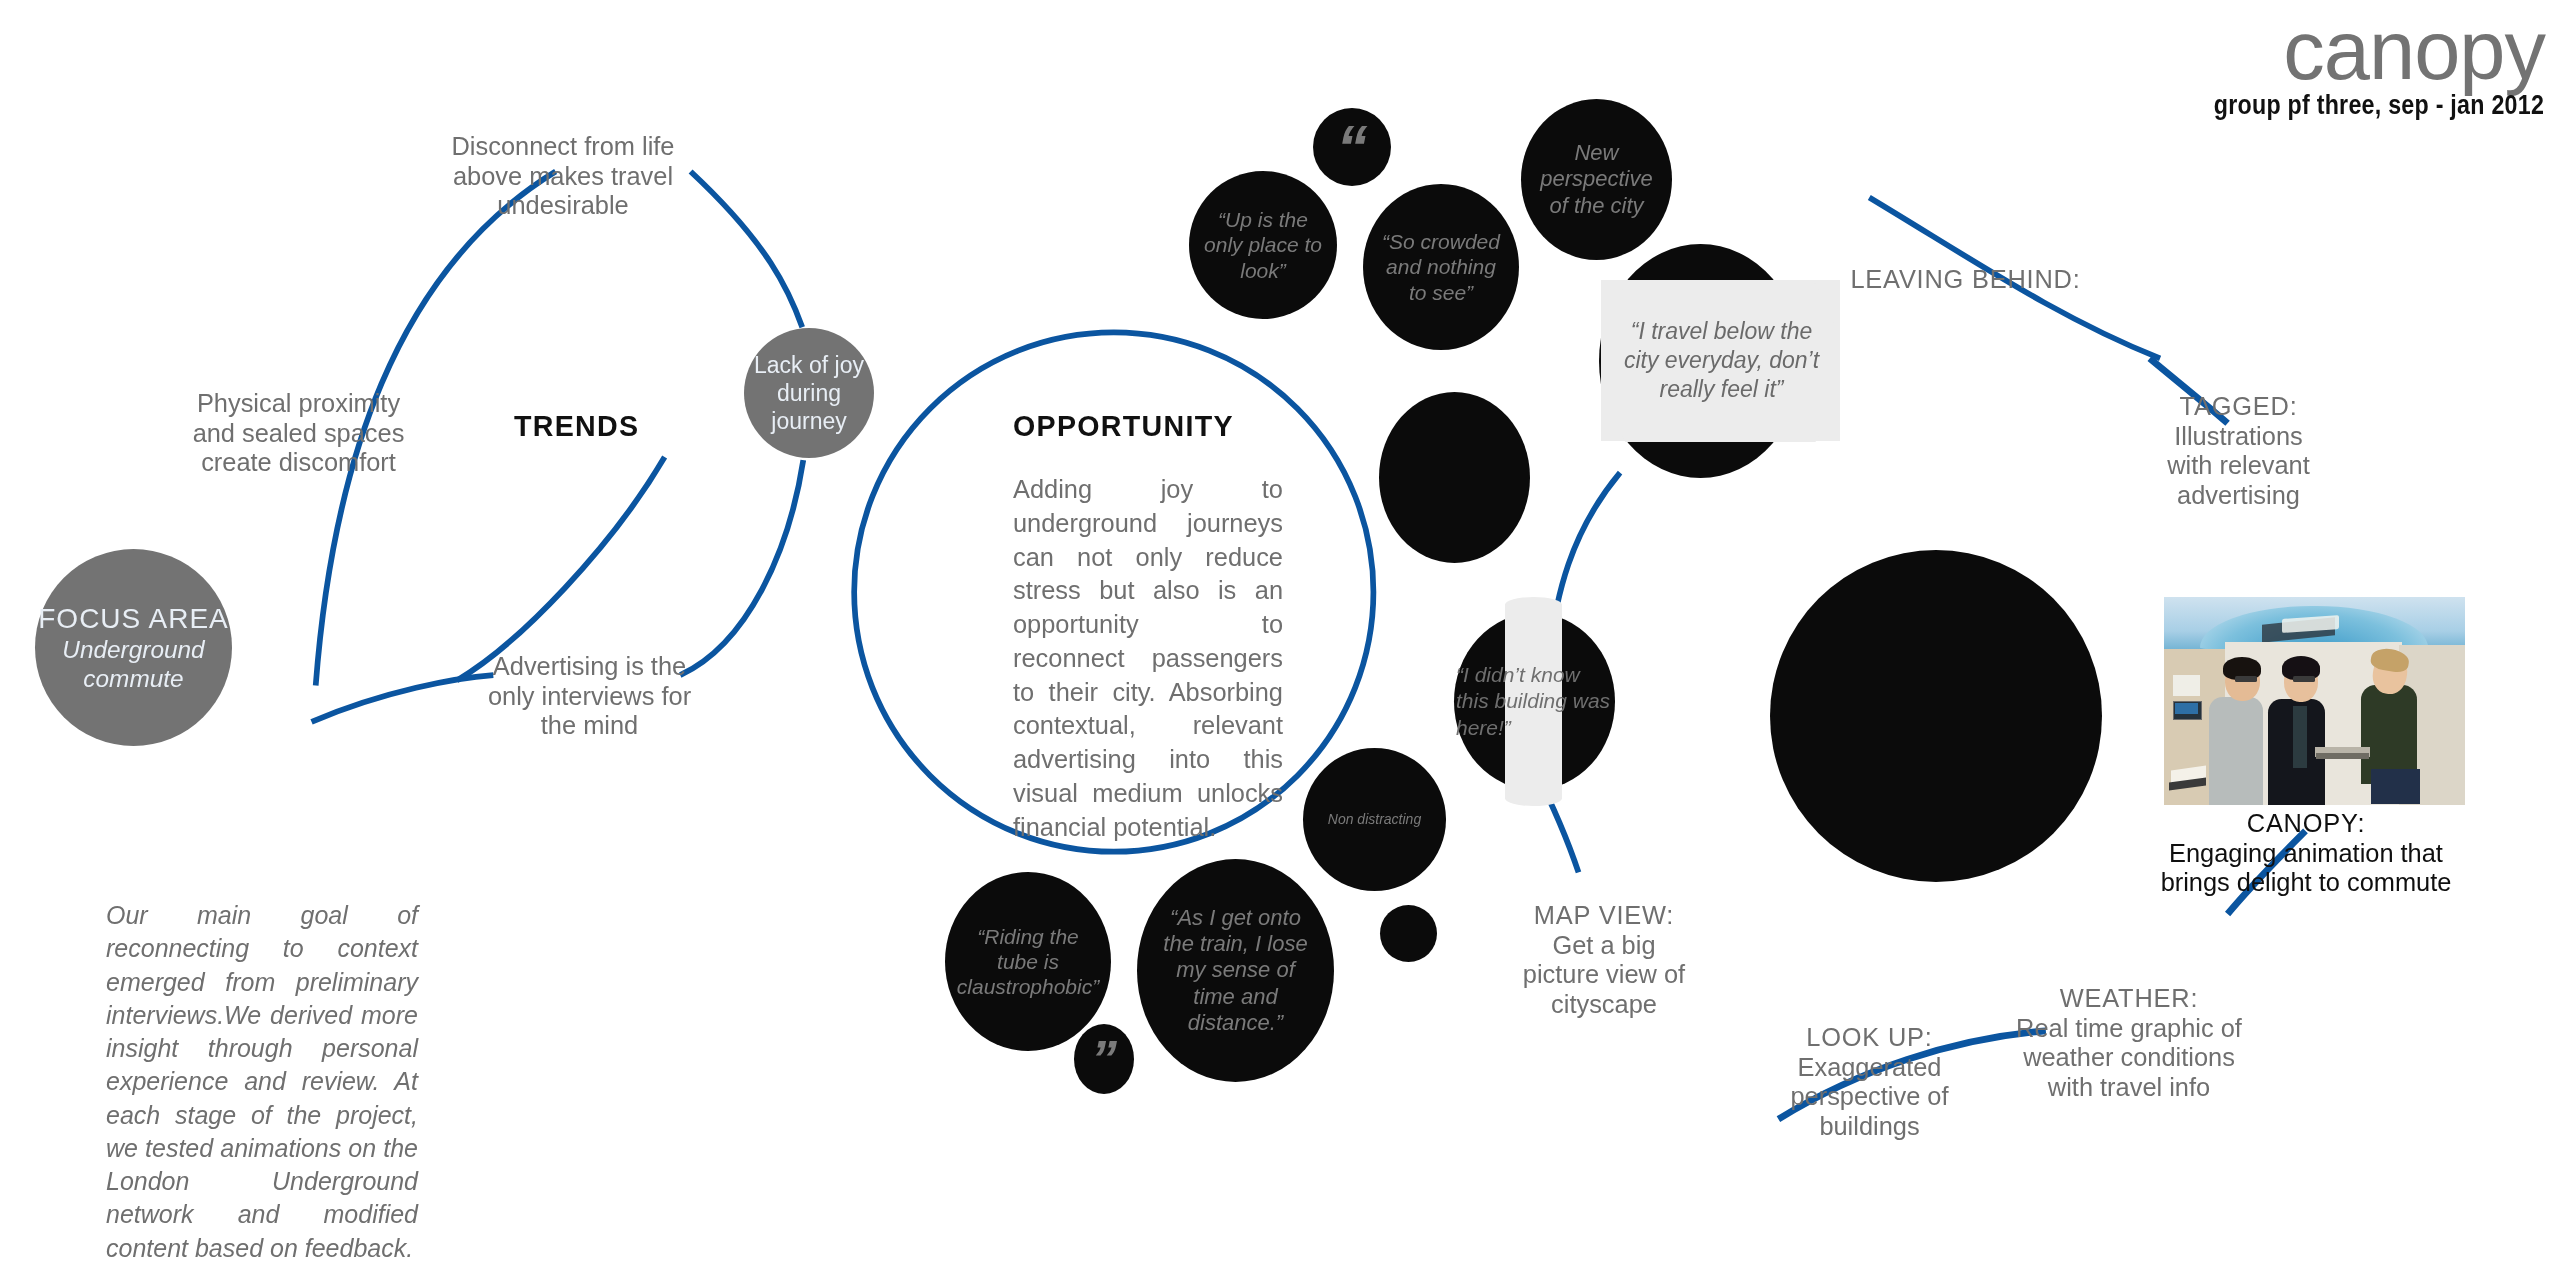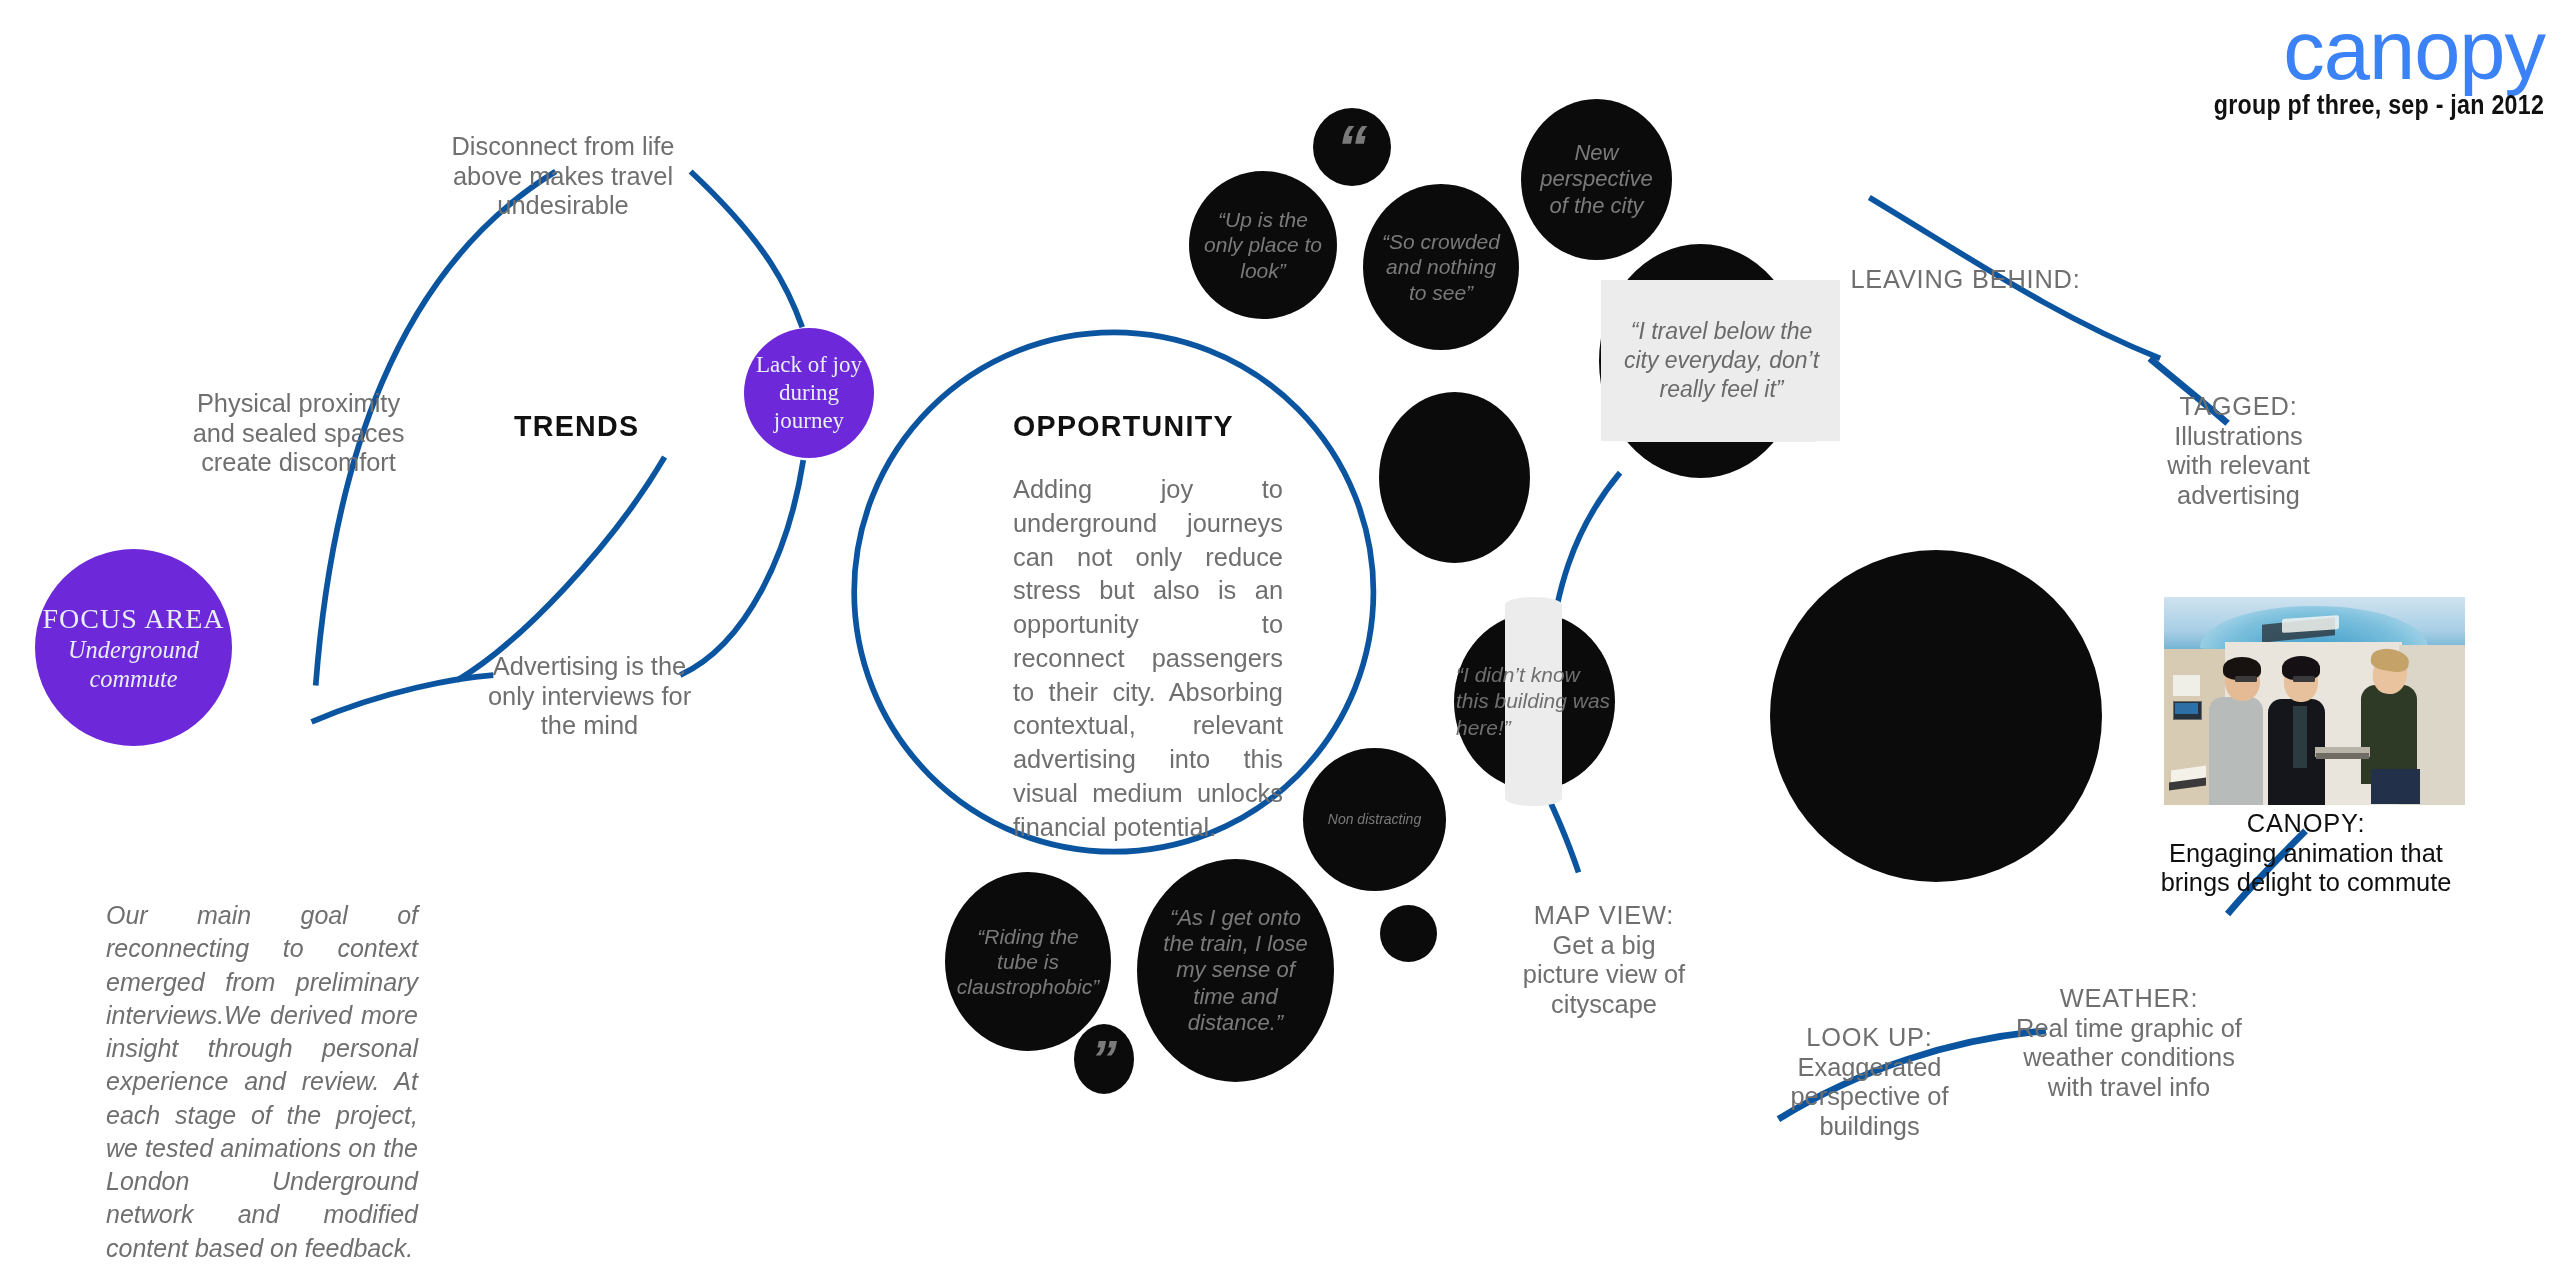--- a/index.html
+++ b/index.html
@@ -7,42 +7,42 @@
     font-family:"Liberation Sans", sans-serif;
     width:2576px;height:1288px;position:relative;overflow:hidden;
     -webkit-font-smoothing:antialiased;
   }
   .stage{position:absolute;left:0;top:0;width:2576px;height:1288px;}
   .abs{position:absolute;}
 
   
   #brand-title{
     right:31px;top:9.3px;font-size:83px;line-height:1;
-    color:#3b82f6;font-weight:400;letter-spacing:-1px;
+    color:#737373;font-weight:400;letter-spacing:-1px;
     font-family:"Liberation Sans", sans-serif;
     text-align:right;
   }
   #brand-sub{
     right:32px;top:92px;font-size:27px;line-height:1;
     color:#111111;font-weight:600;letter-spacing:0.3px;text-align:right;
     font-family:"Liberation Sans Narrow","Liberation Sans",sans-serif;
     transform:scaleX(.86);transform-origin:right top;
   }
 
   
   .txt{color:#6f6f6f;font-size:25.4px;line-height:1.17;
        font-family:"Liberation Sans", sans-serif;}
   .center{text-align:center;}
   .ital{font-style:italic;}
   .heading-blk{color:#111;font-size:28.6px;letter-spacing:1.3px;font-weight:700;}
   .caplabel{letter-spacing:0.8px;}
 
   
-  .bluecircle{border-radius:50%;background:#6d28d9;display:flex;
-              align-items:center;justify-content:center;text-align:center;font-family:Liberation Serif, serif;}
+  .bluecircle{border-radius:50%;background:#737373;display:flex;
+              align-items:center;justify-content:center;text-align:center;}
   .bluecircle .inner{color:#e8eef5;}
   #focus-area{left:35px;top:549px;width:197px;height:197px;}
   #focus-area .l1{font-size:28px;letter-spacing:1px;line-height:1.18;}
   #focus-area .l2{font-size:24.4px;font-style:italic;line-height:1.2;}
   #lack-of-joy{left:744px;top:328px;width:130px;height:130px;}
   #lack-of-joy .inner{font-size:23px;line-height:1.22;}
 
   
   .bub{border-radius:50%;background:#0b0b0b;display:flex;align-items:center;
        justify-content:center;text-align:center;}

